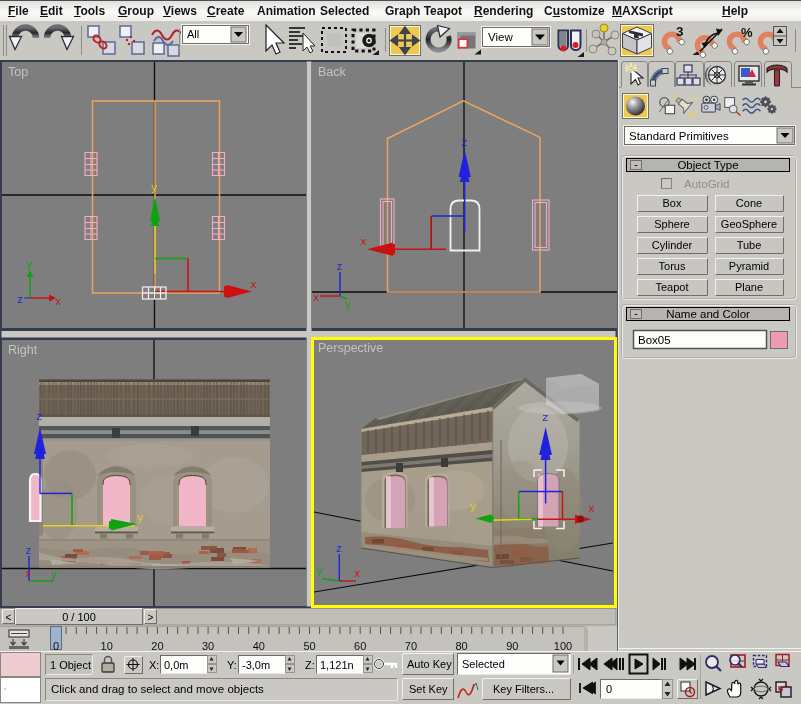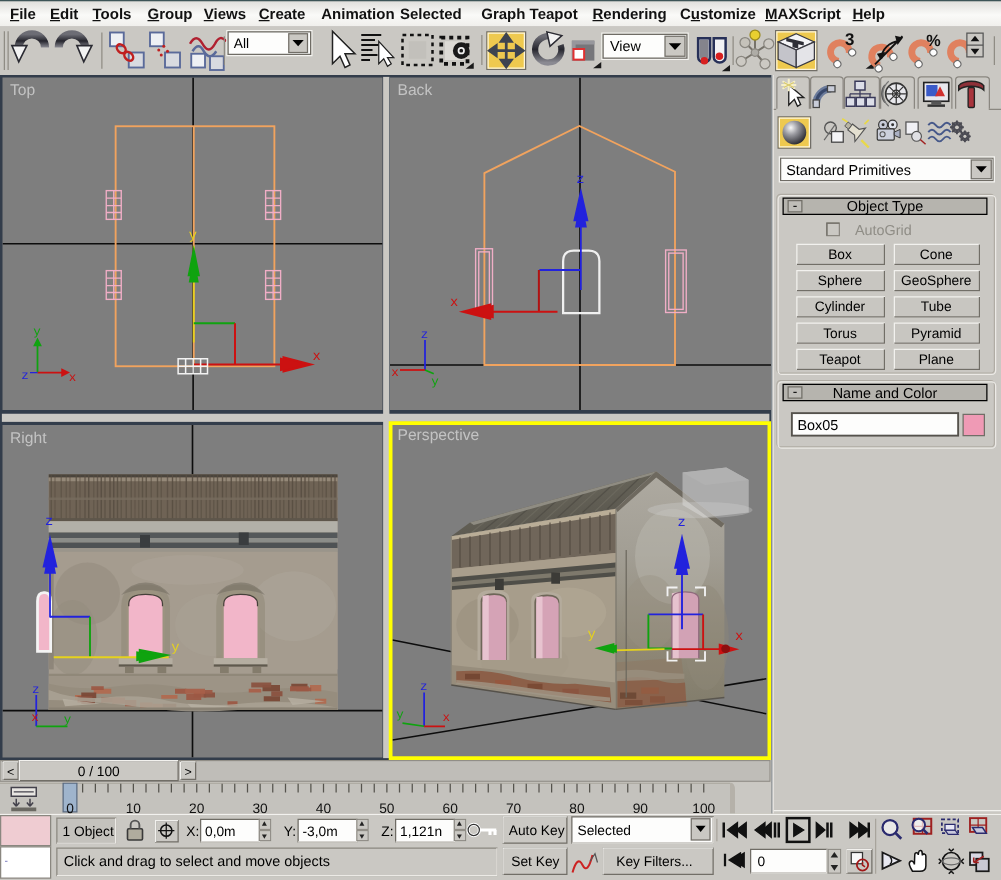--- a/index.html
+++ b/index.html
@@ -25,21 +25,21 @@
   <span class="mi" style="left:74px"><u>T</u>ools</span>
   <span class="mi" style="left:118px"><u>G</u>roup</span>
   <span class="mi" style="left:163px"><u>V</u>iews</span>
   <span class="mi" style="left:207px"><u>C</u>reate</span>
   <span class="mi" style="left:257px">Animation</span>
   <span class="mi" style="left:320px">Selected</span>
   <span class="mi" style="left:385px">Graph Teapot</span>
   <span class="mi" style="left:474px"><u>R</u>endering</span>
   <span class="mi" style="left:544px">C<u>u</u>stomize</span>
   <span class="mi" style="left:612px"><u>M</u>AXScript</span>
-  <span class="mi" style="left:682px"><u>H</u>elp</span>
+  <span class="mi" style="left:722px"><u>H</u>elp</span>
 </div>
 <div id="toolbar">
 <svg width="801" height="39" viewBox="0 0 801 39" xmlns="http://www.w3.org/2000/svg">
 <defs>
  <linearGradient id="gArr" x1="0" y1="0" x2="0" y2="1">
    <stop offset="0" stop-color="#6d6d75"></stop>
           <stop offset="0.5" stop-color="#26262e"></stop>
           <stop offset="1" stop-color="#8a8a92"></stop>
  </linearGradient>
 </defs>

